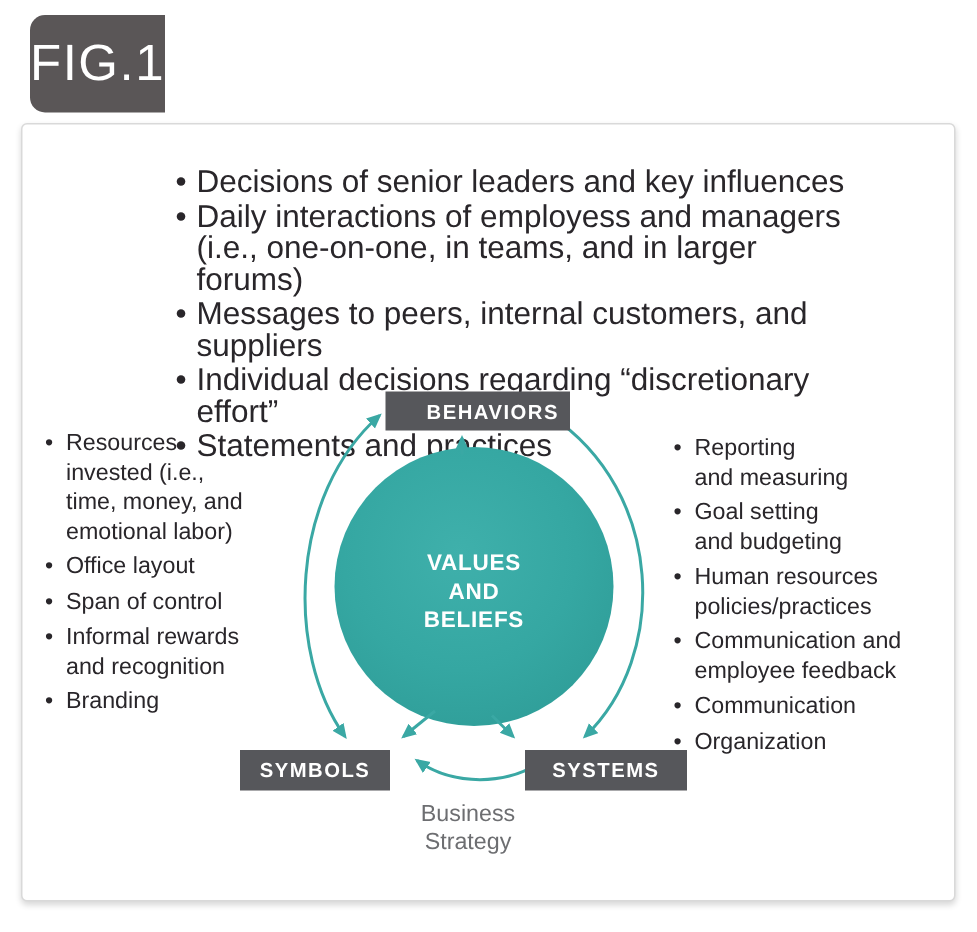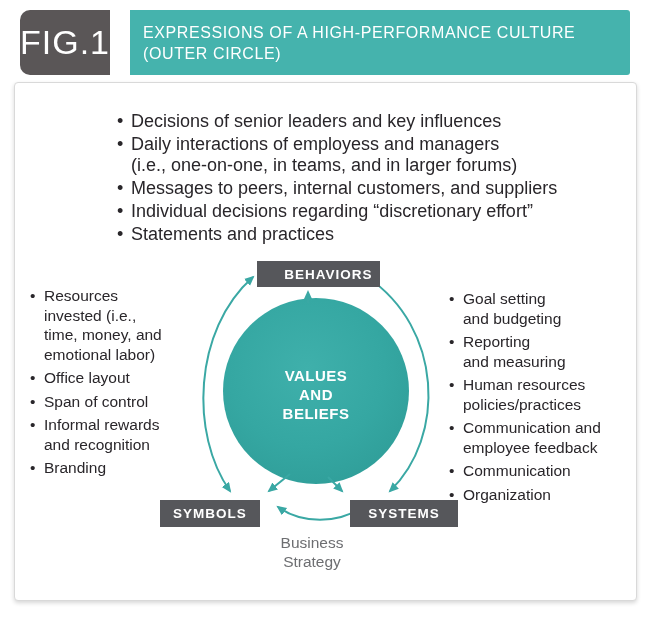--- a/index.html
+++ b/index.html
@@ -16,21 +16,21 @@
   .header-title{padding-left:13px;font-size:16px;letter-spacing:.6px;line-height:21px;
                 white-space:pre-line;}
   
   .card{position:absolute;left:14px;top:82px;width:621px;height:517px;background:#fff;
         border:1px solid var(--card_border);border-radius:4px;
         box-shadow:0 2px 4px rgba(0,0,0,.16);}
   
   ul.blist{list-style:none;margin:0;padding:0;position:absolute;}
   ul.blist li{position:relative;padding-left:16px;white-space:pre-line;}
   ul.blist li::before{content:"\2022";position:absolute;left:2px;}
-  .top-list{left:115px;top:111px;width:460px;font-size:18px;}
+  .top-list{left:115px;top:111px;width:460px;font-size:21px;}
   .top-list li{line-height:21px;margin-bottom:2px;}
   .left-list{left:28px;top:286px;width:185px;font-size:15.5px;}
   .left-list li{line-height:19.5px;margin-bottom:4px;}
   .right-list{left:447px;top:289px;width:195px;font-size:15.5px;}
   .right-list li{line-height:19.5px;margin-bottom:4px;}
   
   .dsvg{position:absolute;left:0;top:0;pointer-events:none;}
   .arc{fill:none;stroke:var(--arrow);stroke-width:2;}
   .ah{fill:var(--arrow);stroke:none;}
   .node-box{position:absolute;background:var(--box_gray);color:#fff;font-weight:bold;
@@ -49,24 +49,20 @@
   .stop-c{stop-color:var(--circle_dark);}
 </style>
 </head>
 <body>
 
 <div class="stage">
 
   <div class="fig-badge">
     <span>FIG.1</span>
   </div>
-  <div class="header-bar">
-    <div class="header-title">EXPRESSIONS OF A HIGH-PERFORMANCE CULTURE
-(OUTER CIRCLE)</div>
-  </div>
 
   <div class="card"></div>
 
   <ul class="blist top-list">
     <li>Decisions of senior leaders and key influences</li>
     <li>Daily interactions of employess and managers
 (i.e., one-on-one, in teams, and in larger forums)</li>
     <li>Messages to peers, internal customers, and suppliers</li>
     <li>Individual decisions regarding “discretionary effort”</li>
     <li>Statements and practices</li>
@@ -78,24 +74,24 @@
 time, money, and
 emotional labor)</li>
     <li>Office layout</li>
     <li>Span of control</li>
     <li>Informal rewards
 and recognition</li>
     <li>Branding</li>
   </ul>
 
   <ul class="blist right-list">
+    <li>Reporting
+and measuring</li>
     <li>Goal setting
 and budgeting</li>
-    <li>Reporting
-and measuring</li>
     <li>Human resources
 policies/practices</li>
     <li>Communication and
 employee feedback</li>
     <li>Communication</li>
     <li>Organization</li>
   </ul>
 
   <svg class="dsvg" width="651" height="621" viewBox="0 0 651 621">
     <defs>

